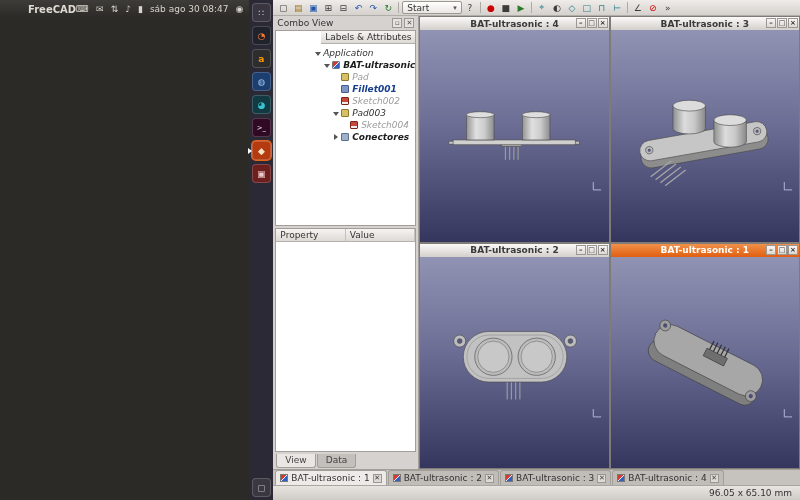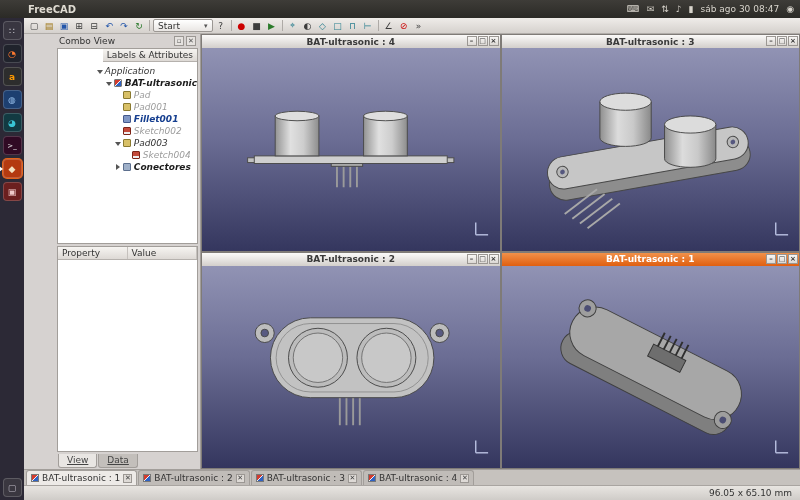--- a/index.html
+++ b/index.html
@@ -1,18 +1,18 @@
 <!DOCTYPE html>
 <html><head>
 <meta charset="utf-8">
 <style>
   * { box-sizing: border-box; margin: 0; padding: 0; }
   html,body { width:800px; height:500px; }
   body { font-family:"DejaVu Sans","Liberation Sans",sans-serif; font-size:10px; background:#2b2a26; overflow:hidden; }
-  #desktop { width:800px; height:500px; position:relative; display:flex; flex-direction:column; }
+  #desktop { width:800px; height:500px; position:relative; display:flex; flex-direction:row; }
 
   
   .topbar { height:18px; background:linear-gradient(#3e3c38,#2b2a26); color:#dfdbd2; display:flex; align-items:center; padding:0 6px; flex:none; }
   .topbar .appname { font-weight:bold; font-size:10px; margin-left:22px; }
   .topbar .tray { margin-left:auto; display:flex; align-items:center; gap:7px; font-size:9px; color:#d8d4cc; }
   .topbar .clock { font-size:9px; }
 
   
   .mainrow { flex:1; display:flex; min-height:0; }
 
@@ -35,21 +35,21 @@
   .tool { width:14px; height:14px; display:flex; align-items:center; justify-content:center; font-size:9px; color:#3c3c3c; border-radius:2px; }
   .tool.red{color:#c00;} .tool.blue{color:#2255aa;} .tool.green{color:#2a7a2a;} .tool.teal{color:#2a7f8f;} .tool.gold{color:#a07818;}
   .tsep { width:1px; height:11px; background:#aeaaa6; margin:0 2px; flex:none; }
   .wbselect { height:13px; background:linear-gradient(#fff,#e9e6e3); border:1px solid #9b9793; border-radius:2px; display:flex; align-items:center; font-size:9px; color:#333; padding:0 4px; gap:24px; }
   .wbselect .caret { font-size:7px; color:#555; }
 
   
   .content { flex:1; display:flex; min-height:0; }
 
   
-  .combo { width:146px; flex:none; background:#d6d2d0; border-right:1px solid #a29e9a; display:flex; flex-direction:column; min-height:0;margin-left:31px; }
+  .combo { width:146px; flex:none; background:#d6d2d0; border-right:1px solid #a29e9a; display:flex; flex-direction:column; min-height:0; }
   .combo-title { height:14px; display:flex; align-items:center; font-size:9px; color:#333; padding:0 4px; flex:none; }
   .combo-title .dockbtns { margin-left:auto; display:flex; gap:2px; }
   .dockbtn { width:10px; height:10px; border:1px solid #9b9793; background:#e5e2df; font-size:7px; line-height:8px; text-align:center; color:#555; }
   .combo-tabs { display:flex; gap:1px; padding:0 3px; flex:none; }
   .ctab { font-size:9px; padding:1px 9px 2px; background:#c3bfbb; border:1px solid #a29e9a; border-bottom:none; border-radius:3px 3px 0 0; color:#444; }
   .ctab.active { background:#e9e6e3; font-weight:bold; }
   .tree-box { height:196px; flex:none; margin:0 2px; border:1px solid #a29e9a; background:#fff; display:flex; flex-direction:column; overflow:hidden;align-items:flex-end; }
   .tree-header { flex:none; background:linear-gradient(#f6f4f1,#ddd9d5); border-bottom:1px solid #b5b1ad; font-size:9px; padding:1px 4px; color:#333; }
   .tree { flex:1; overflow:hidden; padding-top:3px;font-style:italic; }
   .trow { display:flex; align-items:center; height:12px; font-size:9px; color:#333; white-space:nowrap; }
@@ -65,21 +65,21 @@
   .ic-sketch { background:linear-gradient(#c34a3a 60%,#eee 60%); border:1px solid #7d2417; }
   .ic-group { background:#9fb0c9; border:1px solid #5c6f8e; }
   .muted { color:#9c9c9c; }
   .boldlbl { font-weight:bold; color:#1c1c1c; }
   .tiplbl { font-weight:bold; color:#153e8f; }
   .prop-box { flex:1; margin:2px; border:1px solid #a29e9a; background:#fff; display:flex; flex-direction:column; min-height:0; }
   .prop-header { display:flex; flex:none; background:linear-gradient(#f6f4f1,#ddd9d5); border-bottom:1px solid #b5b1ad; font-size:9px; color:#333; }
   .prop-header div { flex:1; padding:1px 4px; border-right:1px solid #c5c1bd; }
   .prop-empty { flex:1; background:#fff; }
   .combo-bottom-tabs { display:flex; gap:1px; padding:0 3px 1px; flex:none; }
-  .btab { font-size:9px; padding:1px 8px 2px; background:#c3bfbb; border:1px solid #a29e9a; border-top:none; border-radius:0 0 3px 3px; color:#444;text-decoration:underline; }
+  .btab { font-size:9px; padding:1px 8px 2px; background:#c3bfbb; border:1px solid #a29e9a; border-top:none; border-radius:0 0 3px 3px; color:#444; }
   .btab.active { background:#e9e6e3; }
 
   
   .mdi { flex:1; display:grid; grid-template-columns:1fr 1fr; grid-template-rows:1fr 1fr; min-width:0; background:#8f8b87; }
   .subwin { display:flex; flex-direction:column; border:1px solid #7f7b77; min-width:0; min-height:0; }
   .swtitle { height:13px; flex:none; background:linear-gradient(#fbfaf9,#d3cfcb); display:flex; align-items:center; justify-content:center; position:relative; font-size:9px; font-weight:bold; color:#3a3a3a; }
   .subwin.active .swtitle { background:linear-gradient(#f1914a,#e05f10); color:#fff; }
   .winbtns { position:absolute; right:1px; top:1px; display:flex; gap:1px; }
   .winbtn { width:10px; height:10px; border:1px solid #9b9793; background:linear-gradient(#f8f6f4,#dcd8d4); color:#333; font-size:7px; line-height:8px; text-align:center; }
   .viewport { flex:1; min-height:0; background:linear-gradient(180deg,#9193b4 0%,#6b6d94 45%,#34365e 100%); position:relative; overflow:hidden; }
@@ -203,25 +203,20 @@
                 <span class="ticon ic-doc"></span>
                 <span class="boldlbl">BAT-ultrasonic</span>
               </div>
               <div class="trow d2">
                 <span class="tspacer"></span>
                 <span class="ticon ic-pad"></span>
                 <span class="muted">Pad</span>
               </div>
               <div class="trow d2">
                 <span class="tspacer"></span>
-                <span class="ticon ic-pad"></span>
-                <span class="muted">Pad001</span>
-              </div>
-              <div class="trow d2">
-                <span class="tspacer"></span>
                 <span class="ticon ic-fillet"></span>
                 <span class="tiplbl">Fillet001</span>
               </div>
               <div class="trow d2">
                 <span class="tspacer"></span>
                 <span class="ticon ic-sketch"></span>
                 <span class="muted">Sketch002</span>
               </div>
               <div class="trow d2">
                 <span class="exp down"></span>

